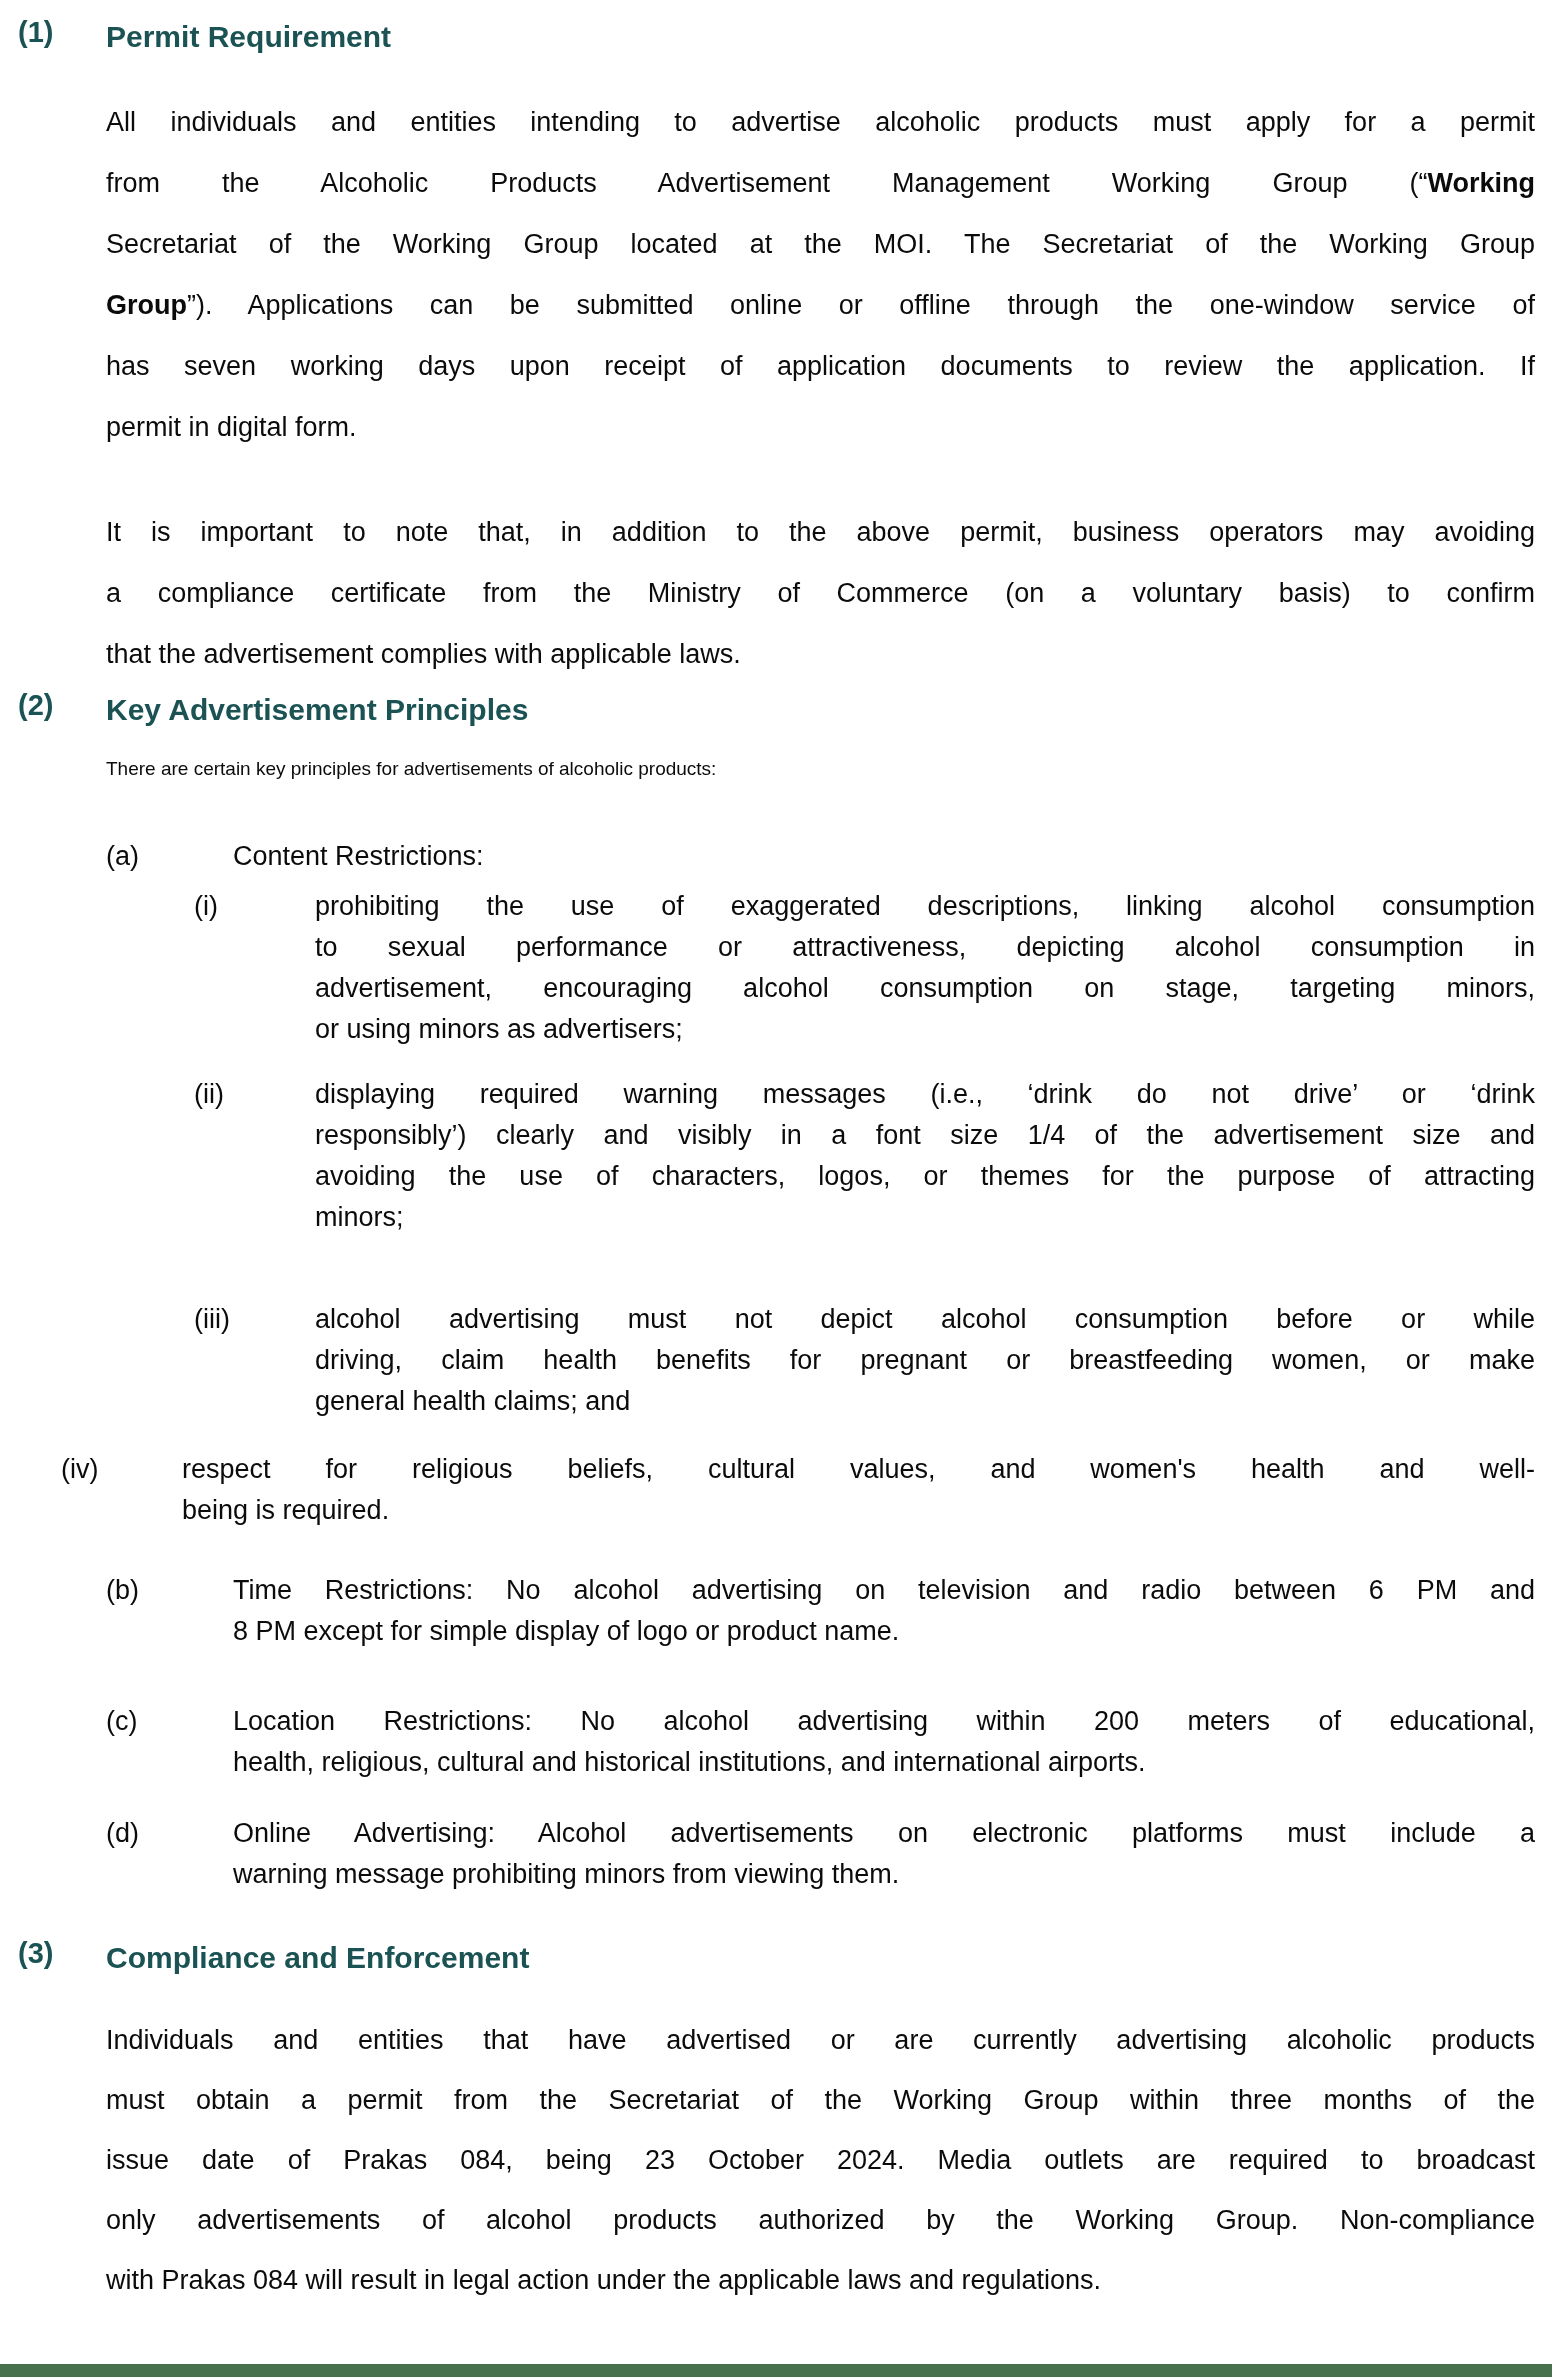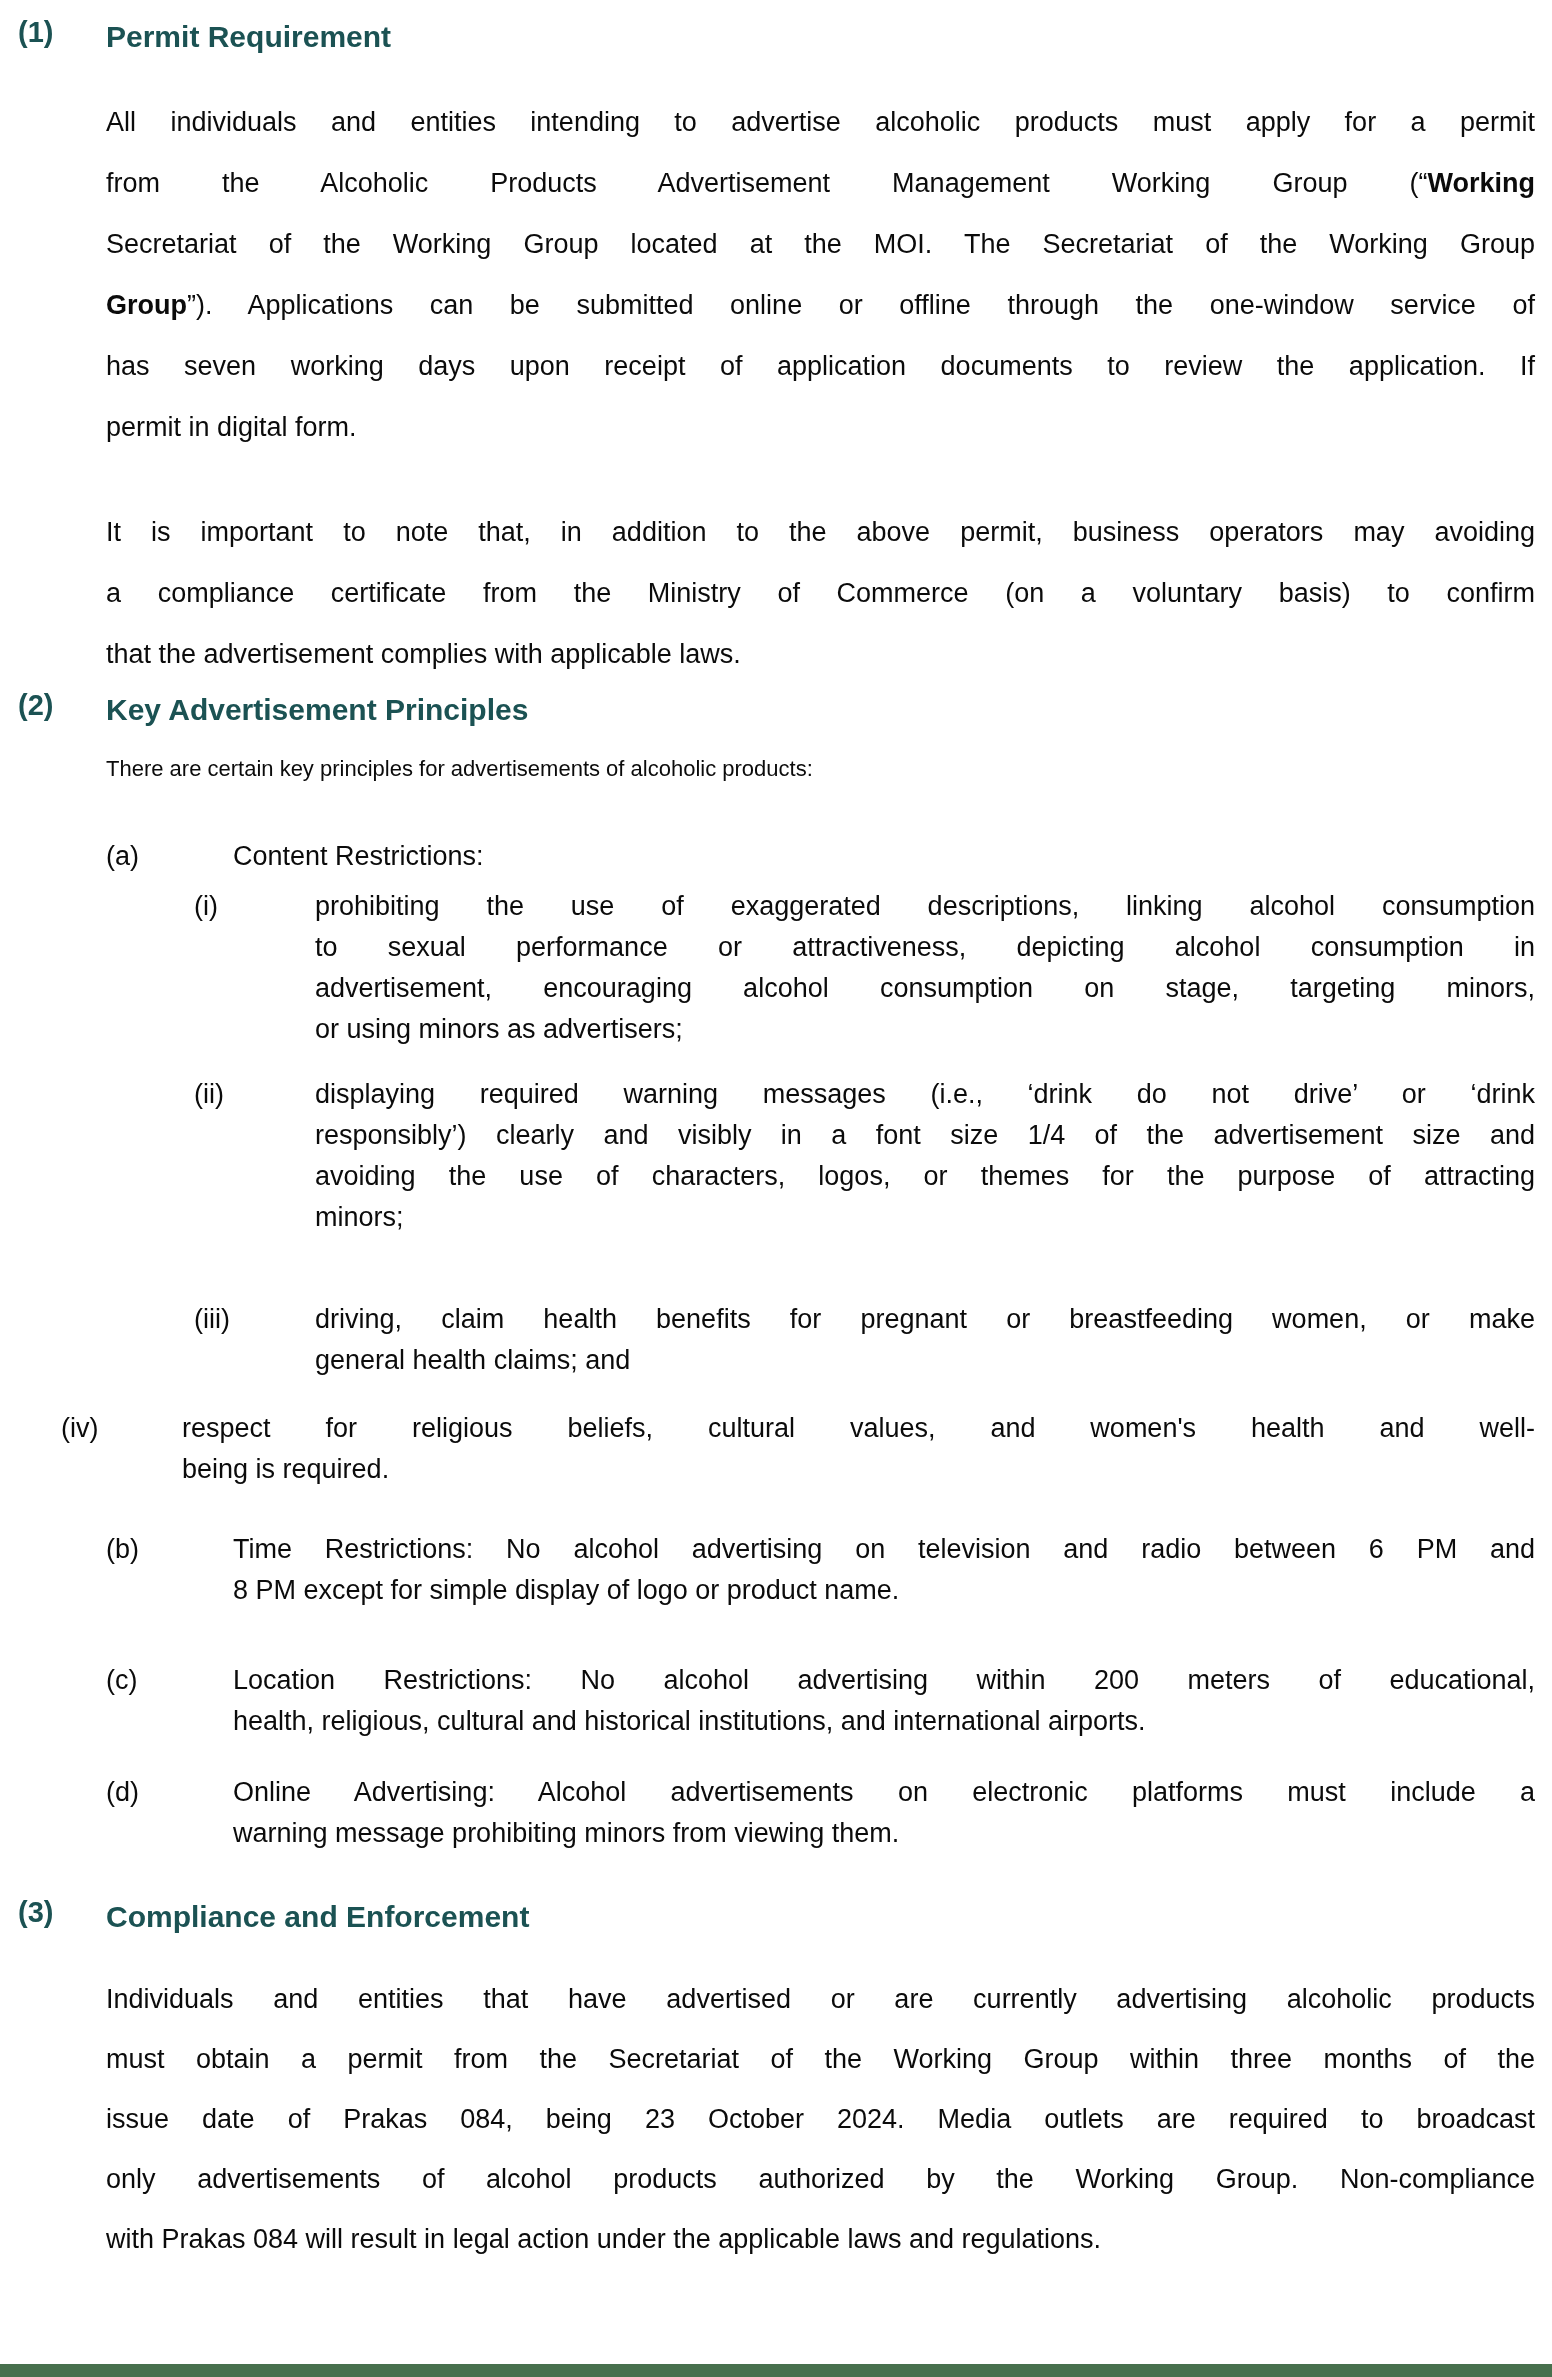--- a/index.html
+++ b/index.html
@@ -23,21 +23,21 @@
   .sec-title{
     color:var(--accent);font-weight:bold;font-size:30px;line-height:38px;
   }
   
   .par{margin-left:88px;font-size:27px;line-height:61px;}
   .par-tight{line-height:60px;}
   .line{text-align:justify;text-align-last:justify;}
   .line:last-child{text-align-last:left;}
   .line b{font-weight:bold;}
   
-  .intro{margin-left:88px;font-size:22px;line-height:41px;}
+  .intro{margin-left:88px;font-size:19px;line-height:41px;}
   
   .item{display:flex;margin-left:88px;font-size:27px;line-height:41px;}
   .item>.marker{flex:0 0 127px;}
   .item>.itext{flex:1;min-width:0;}
   
   .subitem{display:flex;margin-left:176px;font-size:27px;line-height:41px;}
   .subitem>.marker{flex:0 0 121px;}
   .subitem>.itext{flex:1;min-width:0;}
   
   #p1{margin-top:36px;}
@@ -115,20 +115,21 @@
           <div class="line">displaying required warning messages (i.e., ‘drink do not drive’ or ‘drink</div>
           <div class="line">responsibly’) clearly and visibly in a font size 1/4 of the advertisement size and</div>
           <div class="line">avoiding the use of characters, logos, or themes for the purpose of attracting</div>
           <div class="line">minors;</div>
         </div>
     </div>
 
     <div class="subitem" id="sub-iii">
       <div class="marker">(iii)</div>
       <div class="itext">
+          <div class="line">alcohol advertising must not depict alcohol consumption before or while</div>
           <div class="line">driving, claim health benefits for pregnant or breastfeeding women, or make</div>
           <div class="line">general health claims; and</div>
         </div>
     </div>
 
     <div class="subitem" id="sub-iv">
       <div class="marker">(iv)</div>
       <div class="itext">
           <div class="line">respect for religious beliefs, cultural values, and women's health and well-</div>
           <div class="line">being is required.</div>

